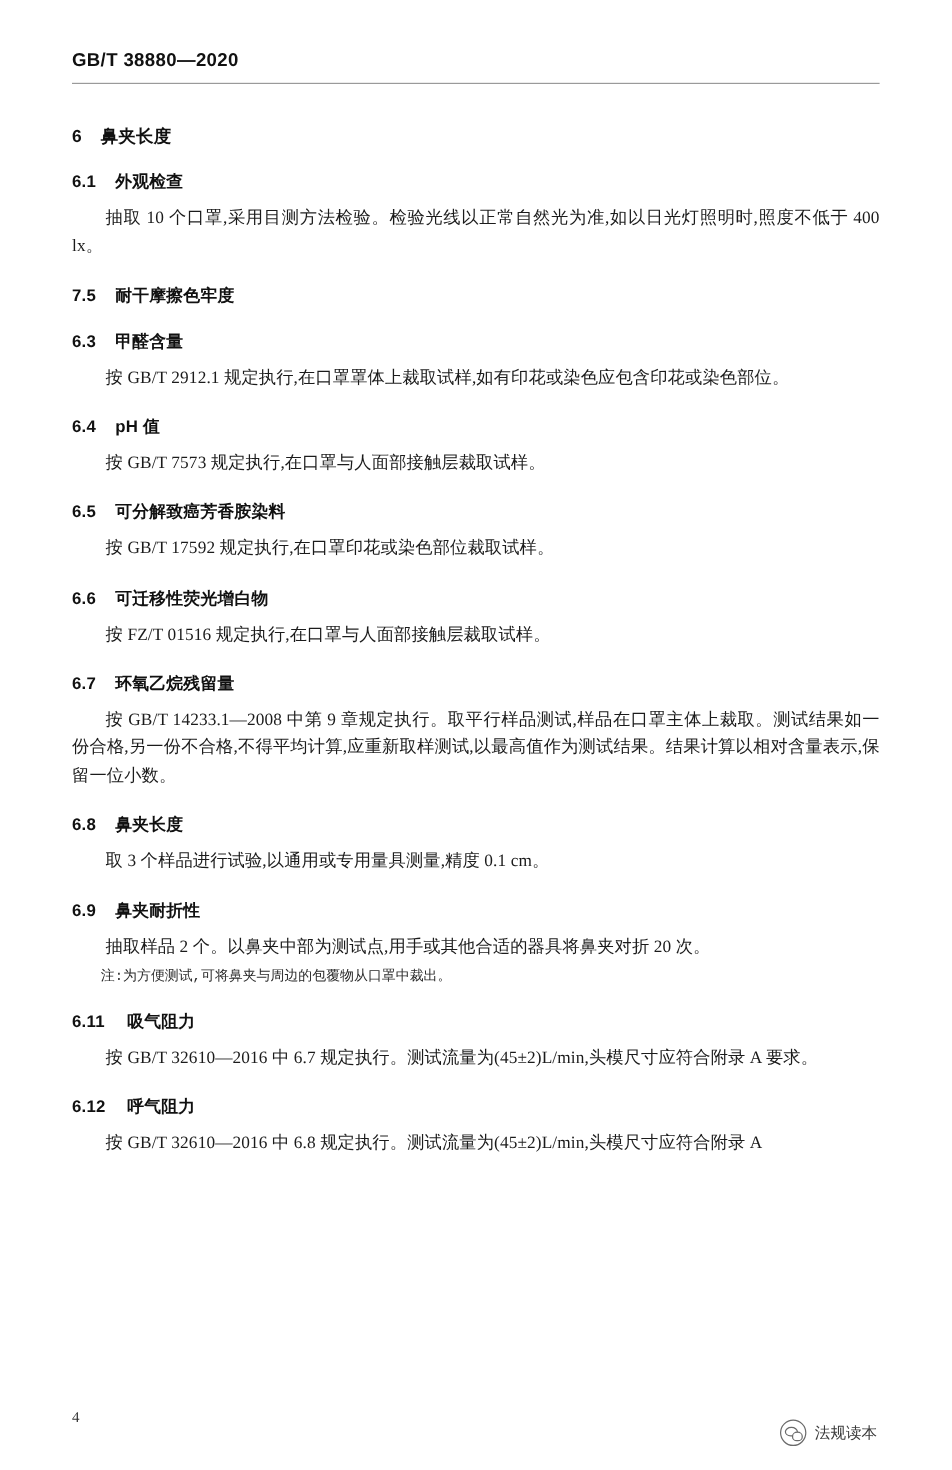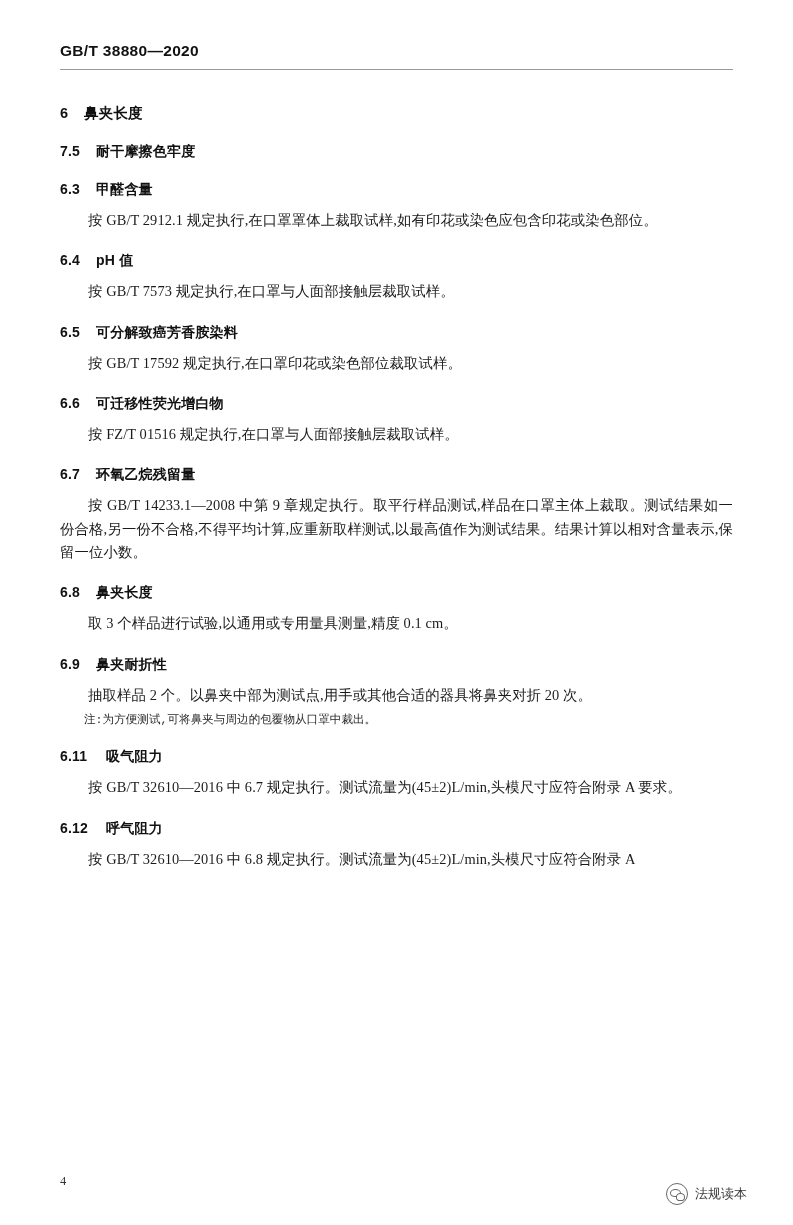--- a/index.html
+++ b/index.html
@@ -95,21 +95,21 @@
   .page-number {
     position: absolute;
     left: 60px;
     bottom: 36px;
     font-family: "Liberation Serif", serif;
     font-size: 12.5px;
     color: #333;
   }
   .wechat-badge {
     position: absolute;
-    right: 46px;
+    right: 62px;
     bottom: 20px;
     display: flex;
     align-items: center;
     gap: 7px;
     color: #3b3b3b;
     font-family: "Liberation Sans", sans-serif;
     font-size: 13px;
   }
   .wechat-mark {
     width: 20px;
@@ -150,20 +150,26 @@
     <span>GB/T 38880—2020</span>
   </div>
   <div class="header-rule"></div>
 
   <div class="content">
 
     <div class="h1 gap-title-first">
       <span class="num">6</span><span>鼻夹长度</span>
     </div>
 
+    <div class="sec">
+      <div class="h2 gap-title">
+        <span class="num">6.1</span><span>外观检查</span>
+      </div>
+      <div class="para gap-para">抽取 10 个口罩,采用目测方法检验。检验光线以正常自然光为准,如以日光灯照明时,照度不低于 400 lx。</div>
+    </div>
 
     <div class="sec">
       <div class="h2 gap-title">
         <span class="num">7.5</span><span>耐干摩擦色牢度</span>
       </div>
     </div>
 
     <div class="sec">
       <div class="h2 gap-title">
         <span class="num">6.3</span><span>甲醛含量</span>

